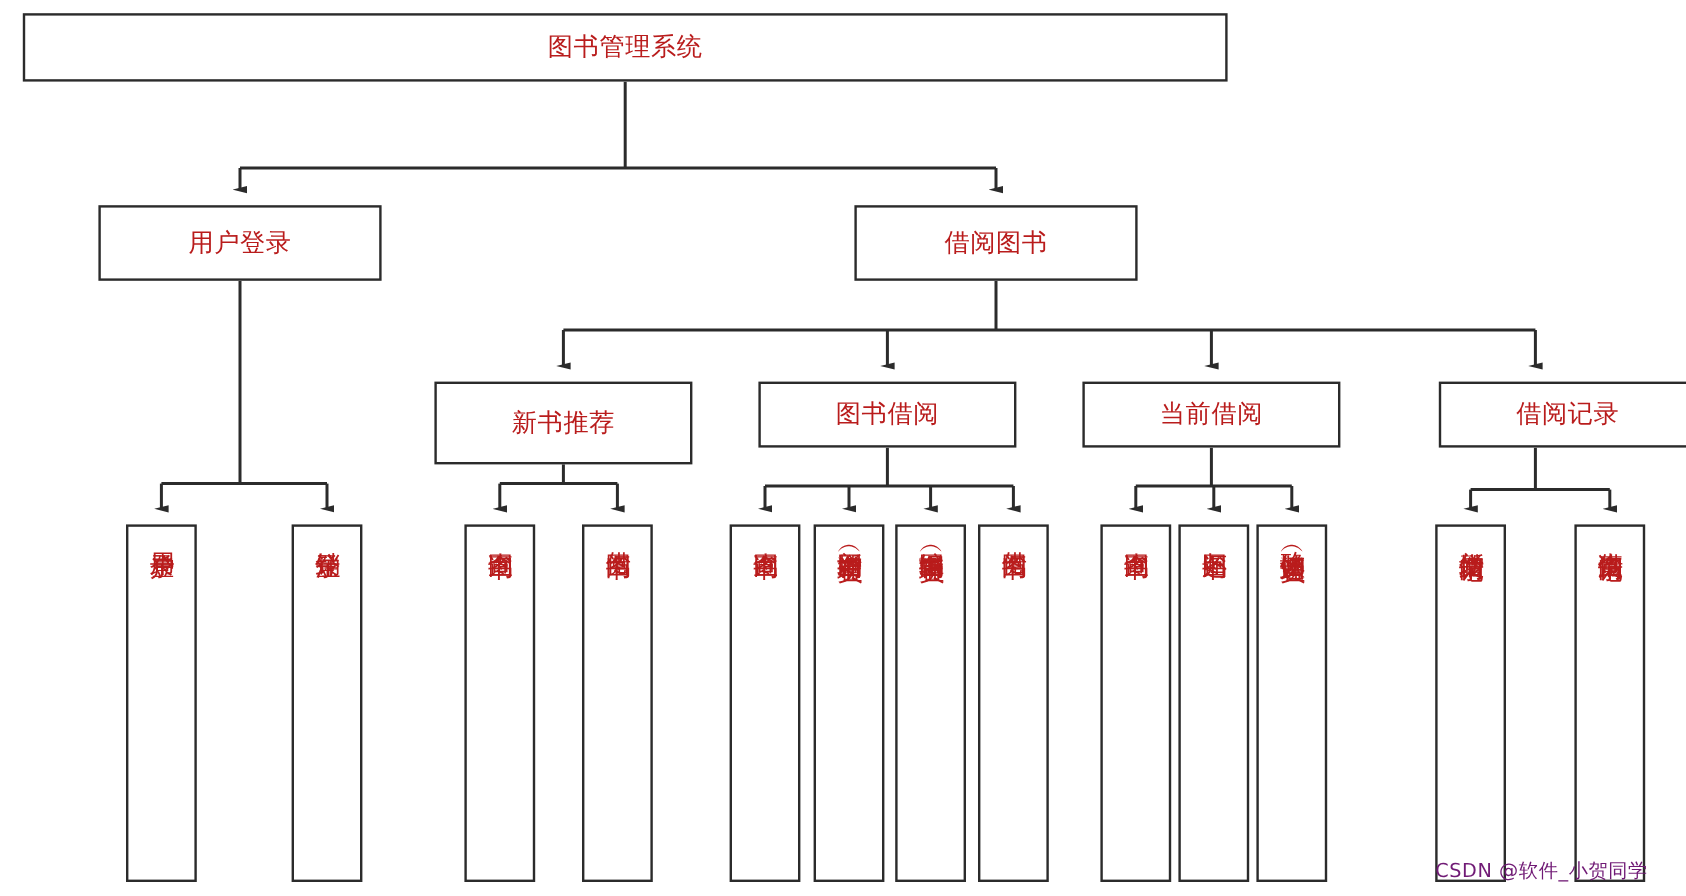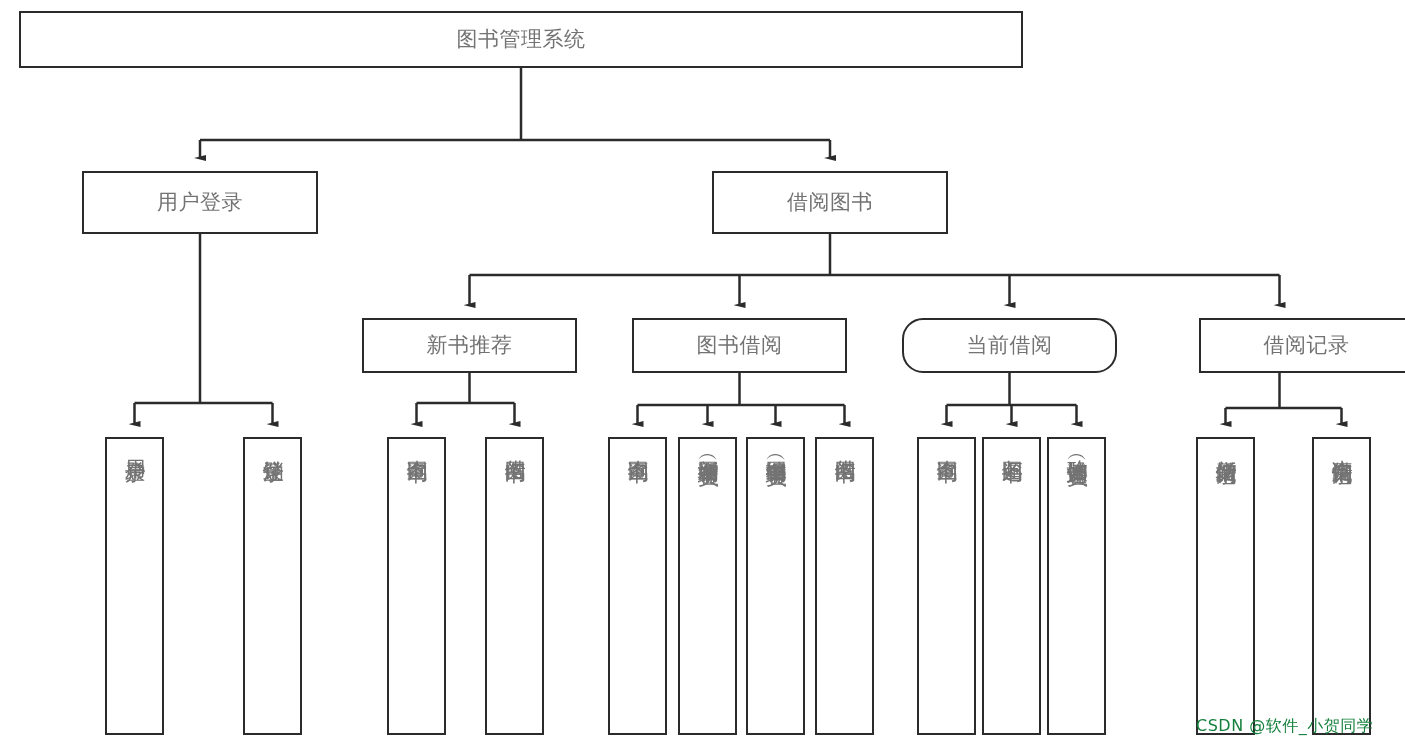--- a/index.html
+++ b/index.html
@@ -28,21 +28,21 @@
     position: absolute;
     box-sizing: border-box;
     border: 2px solid #2b2b2b;
     background: #ffffff;
     display: flex;
     align-items: center;
     justify-content: center;
     overflow: hidden;
   }
   .node-label {
-    color: #737373;
+    color: #b91c1c;
     white-space: nowrap;
     letter-spacing: 0.5px;
   }
   .node-horizontal .node-label {
     font-size: 21px;
     line-height: 1.1;
   }
   .node-vertical {
     align-items: flex-start;
     padding-top: 4px;
@@ -52,21 +52,21 @@
     text-orientation: upright;
     font-size: 21px;
     line-height: 1.12;
     letter-spacing: 1px;
     text-align: center;
     height: auto;
     max-height: 100%;
   }
   .watermark {
     position: absolute;
-    color: #15803d;
+    color: #701a75;
     font-size: 16px;
     white-space: nowrap;
     letter-spacing: 0.5px;
     pointer-events: none;
   }
 </style>
 </head>
 <body>
 
 <div id="diagram-root">
@@ -117,27 +117,27 @@
   <div id="node-layer">
       <div class="node-box node-horizontal" style="left: 19px; top: 11px; width: 1004px; height: 57px;">
         <span class="node-label">图书管理系统</span>
       </div>
       <div class="node-box node-horizontal" style="left: 82px; top: 171px; width: 236px; height: 63px;">
         <span class="node-label">用户登录</span>
       </div>
       <div class="node-box node-horizontal" style="left: 712px; top: 171px; width: 236px; height: 63px;">
         <span class="node-label">借阅图书</span>
       </div>
-      <div class="node-box node-horizontal" style="left: 362px; top: 318px; width: 215px; height: 55px;">
+      <div class="node-box node-horizontal" style="left: 362px; top: 318px; width: 215px; height: 69px;">
         <span class="node-label">新书推荐</span>
       </div>
       <div class="node-box node-horizontal" style="left: 632px; top: 318px; width: 215px; height: 55px;">
         <span class="node-label">图书借阅</span>
       </div>
-      <div class="node-box node-horizontal" style="left: 902px; top: 318px; width: 215px; height: 55px; border-radius: 21px;">
+      <div class="node-box node-horizontal" style="left: 902px; top: 318px; width: 215px; height: 55px;">
         <span class="node-label">当前借阅</span>
       </div>
       <div class="node-box node-horizontal" style="left: 1172px; top: 318px; width: 215px; height: 55px; margin-left: 27px;">
         <span class="node-label">借阅记录</span>
       </div>
       <div class="node-box node-vertical" style="left: 105px; top: 437px; width: 59px; height: 298px;">
         <span class="node-label">用户登录</span>
       </div>
       <div class="node-box node-vertical" style="left: 243px; top: 437px; width: 59px; height: 298px;">
         <span class="node-label">注销登录</span>

